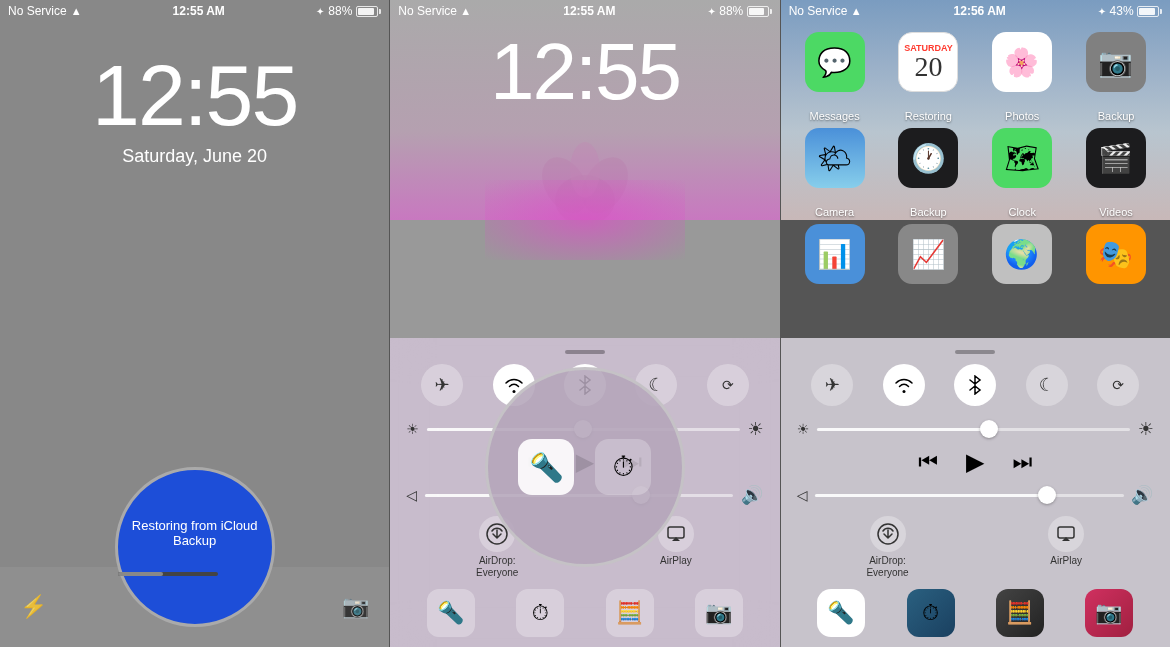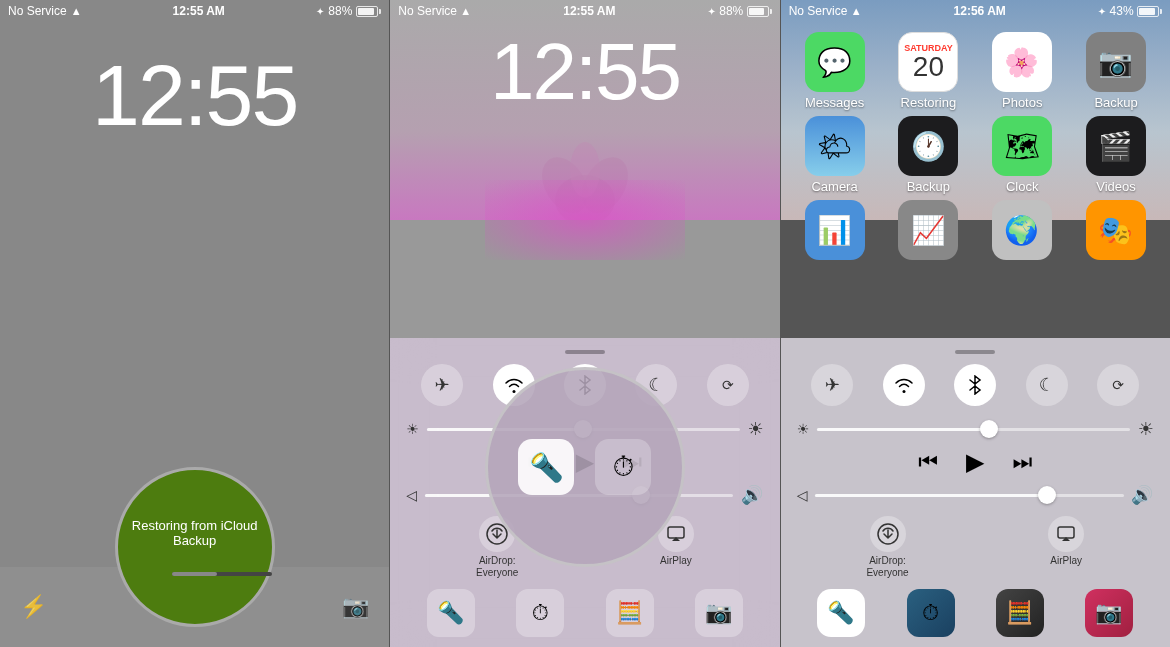--- a/index.html
+++ b/index.html
@@ -61,30 +61,30 @@
       height: 80px;
       background: rgba(150,150,150,0.5);
       display: flex;
       align-items: center;
       justify-content: space-between;
       padding: 0 20px;
     }
     .restore-circle {
       width: 160px;
       height: 160px;
-      background: #4d7c0f;
+      background: #1d4ed8;
       border-radius: 50%;
       border: 3px solid #aaa;
       position: absolute;
       bottom: 20px;
       left: 50%;
       transform: translateX(-50%);
       display: flex;
       flex-direction: column;
-      align-items: flex-end;
+      align-items: flex-start;
       justify-content: center;
       z-index: 10;
       gap: 12px;
     }
     .restore-circle .restore-text {
       color: #fff;
       font-size: 13px;
       text-align: center;
       margin-bottom: 12px;
     }
@@ -350,23 +350,23 @@
       border-radius: 14px;
       display: flex;
       flex-direction: column;
       align-items: center;
       justify-content: center;
       font-size: 28px;
       margin: 0 auto;
     }
     .home-app-label {
       color: #fff;
-      font-size: 13px;
+      font-size: 11px;
       text-align: center;
-      margin-top: 3px;
+      margin-top: 18px;
       text-shadow: 0 1px 2px rgba(0,0,0,0.5);
     }
     .panel-3 .status-bar {
       position: relative;
       z-index: 5;
       display: flex;
       justify-content: space-between;
       align-items: center;
       padding: 4px 8px;
       color: #fff;
@@ -425,20 +425,21 @@
       <div class="battery-icon">
         <div class="battery-body">
             <div class="battery-fill" style="width:88%;"></div>
           </div>
         <div class="battery-tip"></div>
       </div>
     </div>
   </div>
 
   <div class="clock-big">12:55</div>
+  <div class="date-text">Saturday, June 20</div>
 
   <div class="restore-circle">
     <div class="restore-text">Restoring from iCloud Backup</div>
     <div class="progress-bar-container">
       <div class="progress-bar-fill"></div>
     </div>
   </div>
 
   <div class="bottom-bar">
     <span class="bottom-icon">⚡</span>
@@ -570,21 +571,21 @@
 
     <div style="text-align:center;">
       <div class="home-app-icon" style="background:#4cd964;">
           <span>💬</span>
         </div>
       <div class="home-app-label">Messages</div>
     </div>
     <div style="text-align:center;">
       <div class="home-app-icon" style="background:#fff;border:1px solid #ddd;font-size:18px;flex-direction:column;gap:0;">
         <span style="font-size:9px;color:#ff3b30;font-weight:600;">SATURDAY</span>
-        <span style="font-size:28px;color:#333;line-height:1;">20</span>
+        <span style="font-size:28px;color:#333;line-height:1;font-family:Liberation Serif, serif;">20</span>
       </div>
       <div class="home-app-label">Restoring</div>
     </div>
     <div style="text-align:center;">
       <div class="home-app-icon" style="background:#fff;">
           <span>🌸</span>
         </div>
       <div class="home-app-label">Photos</div>
     </div>
     <div style="text-align:center;">

